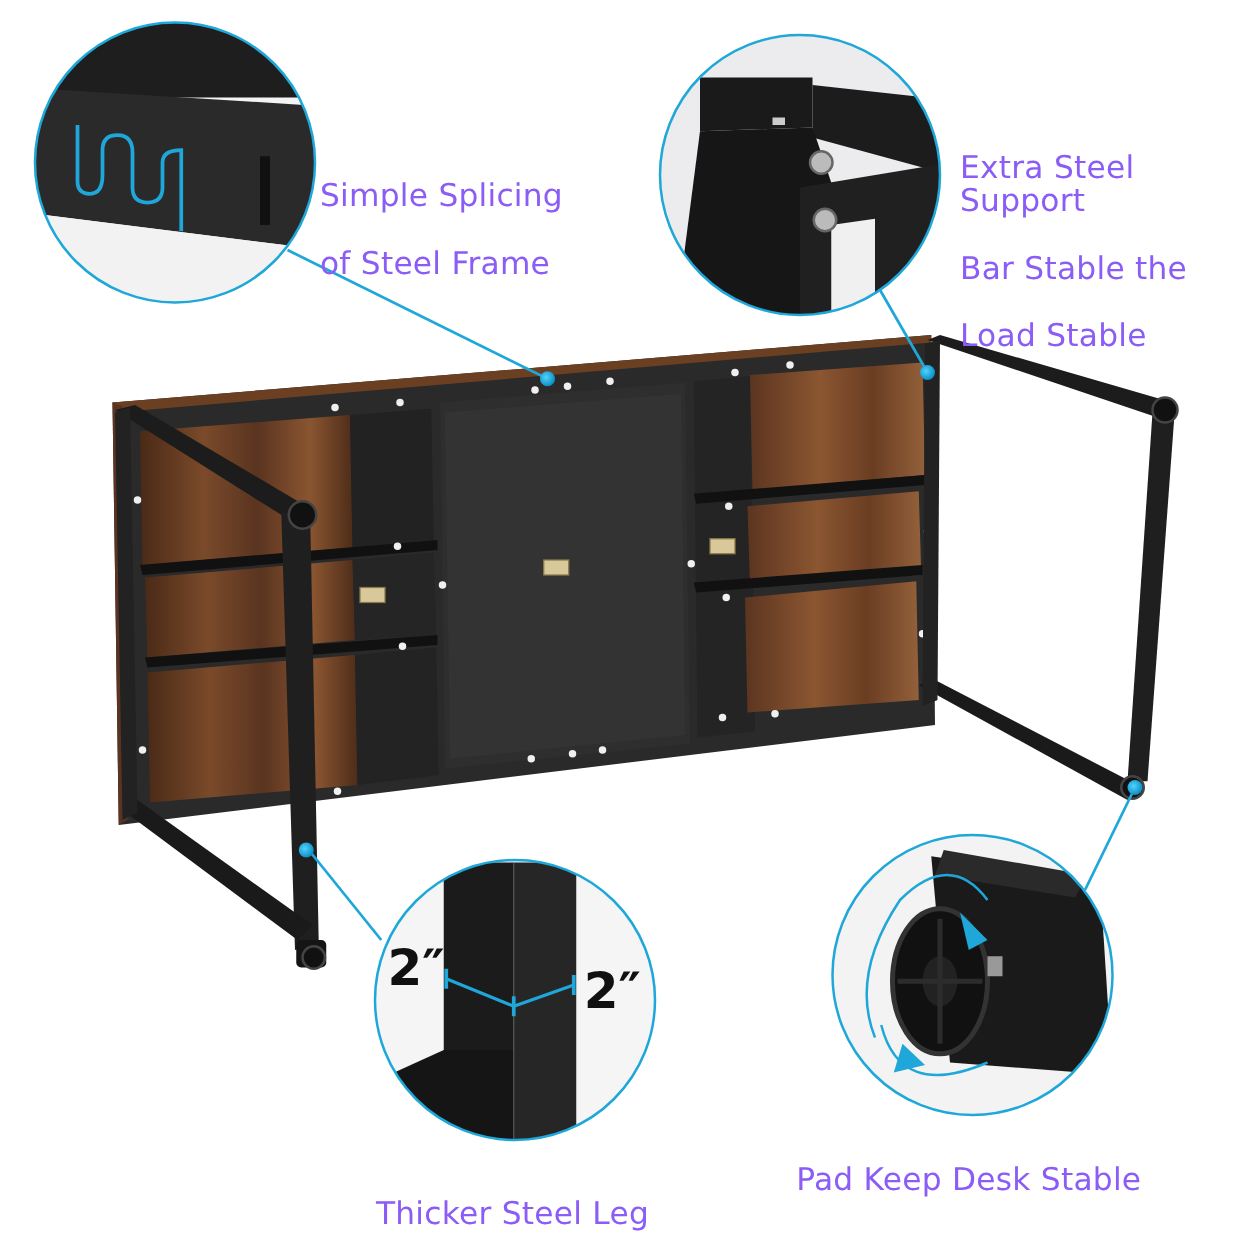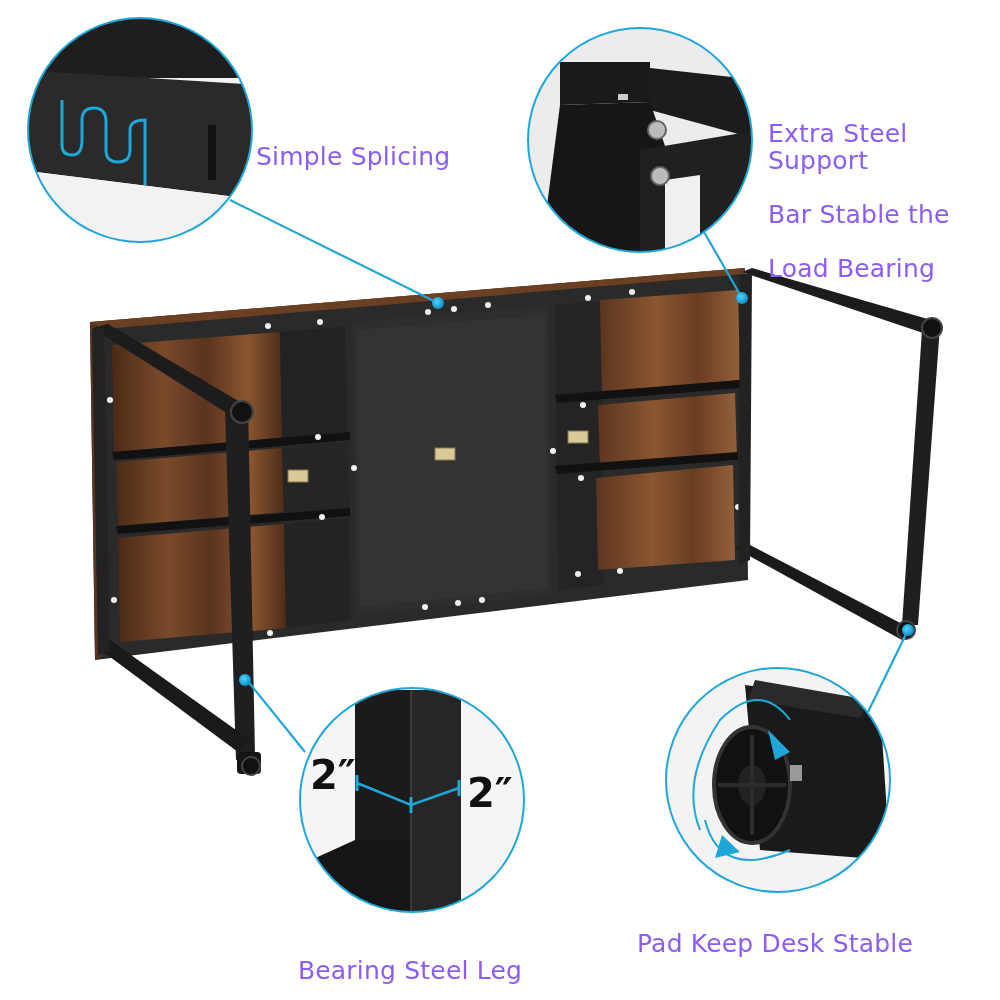--- a/index.html
+++ b/index.html
@@ -212,30 +212,31 @@
       <path d="M700,830 Q680,780 720,720 Q760,680 790,720" stroke="#1ea7d8" stroke-width="2" fill="none"></path>
       <path d="M790,850 Q720,880 705,820" stroke="#1ea7d8" stroke-width="2" fill="none"></path>
       <polygon points="768,730 790,752 775,760" fill="#1ea7d8"></polygon>
       <polygon points="722,835 740,852 715,858" fill="#1ea7d8"></polygon>
       <circle cx="778" cy="780" r="112" fill="none" stroke="#1ea7d8" stroke-width="2"></circle>
     </g>
   </svg>
 
   <div class="label" style="left:256px; top:116px;">
     <span>Simple Splicing</span>
+    <span>of Steel Frame</span>
   </div>
 
   <div class="label" style="left:768px; top:93px;">
     <span>Extra Steel Support</span>
     <span>Bar Stable the</span>
-    <span>Load Bearing</span>
+    <span>Load Stable</span>
   </div>
 
   <div class="label center" style="left:290px; top:930px; width:240px;">
-    <span>Bearing Steel Leg</span>
+    <span>Thicker Steel Leg</span>
     
   </div>
 
   <div class="label center" style="left:630px; top:903px; width:290px;">
     <span>Pad Keep Desk Stable</span>
   </div>
 
   <div class="dim" style="left:310px; top:752px;">2″</div>
   <div class="dim" style="left:467px; top:770px;">2″</div>
 

